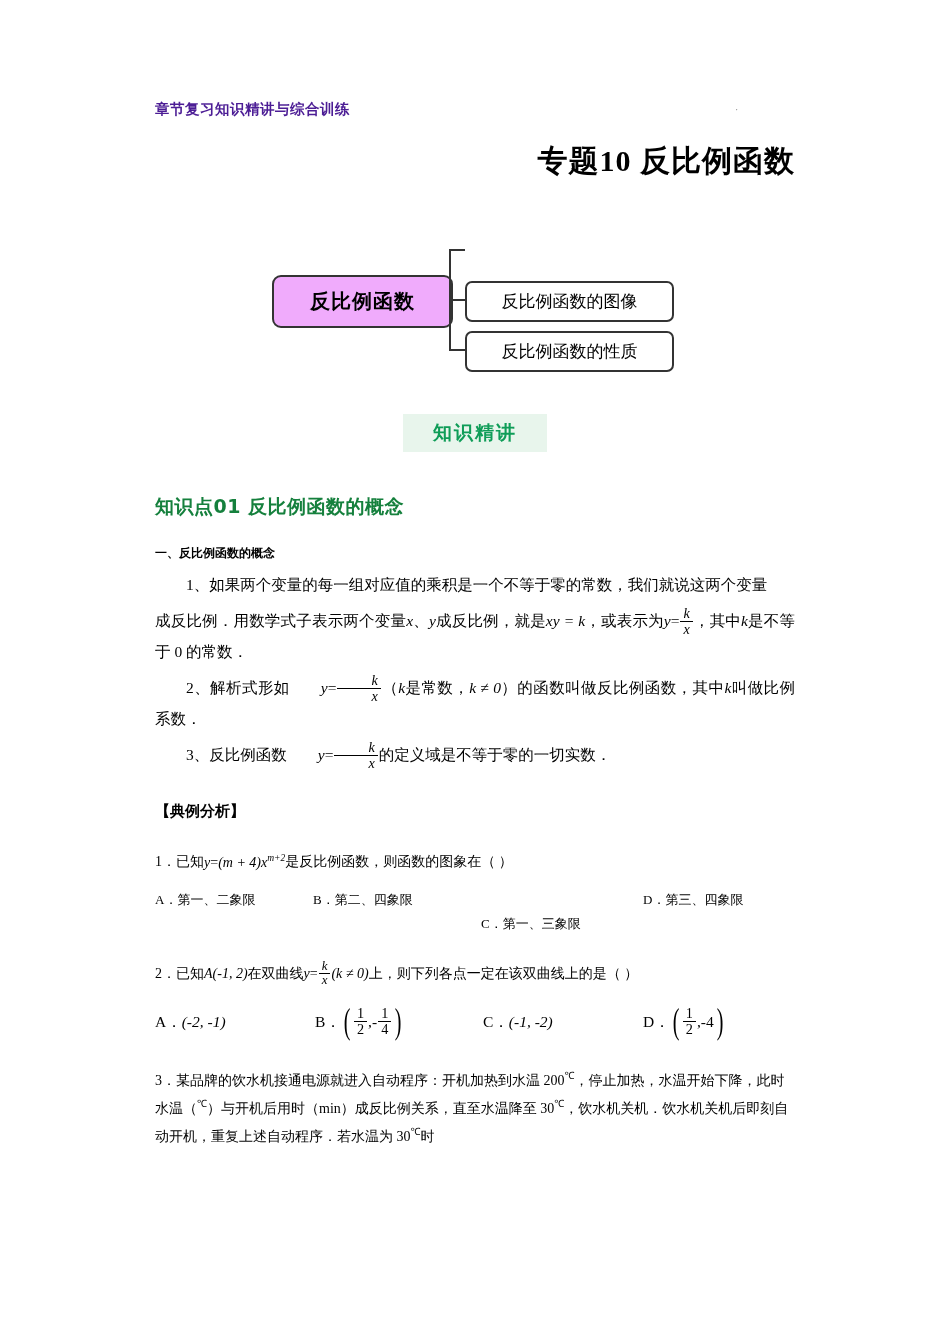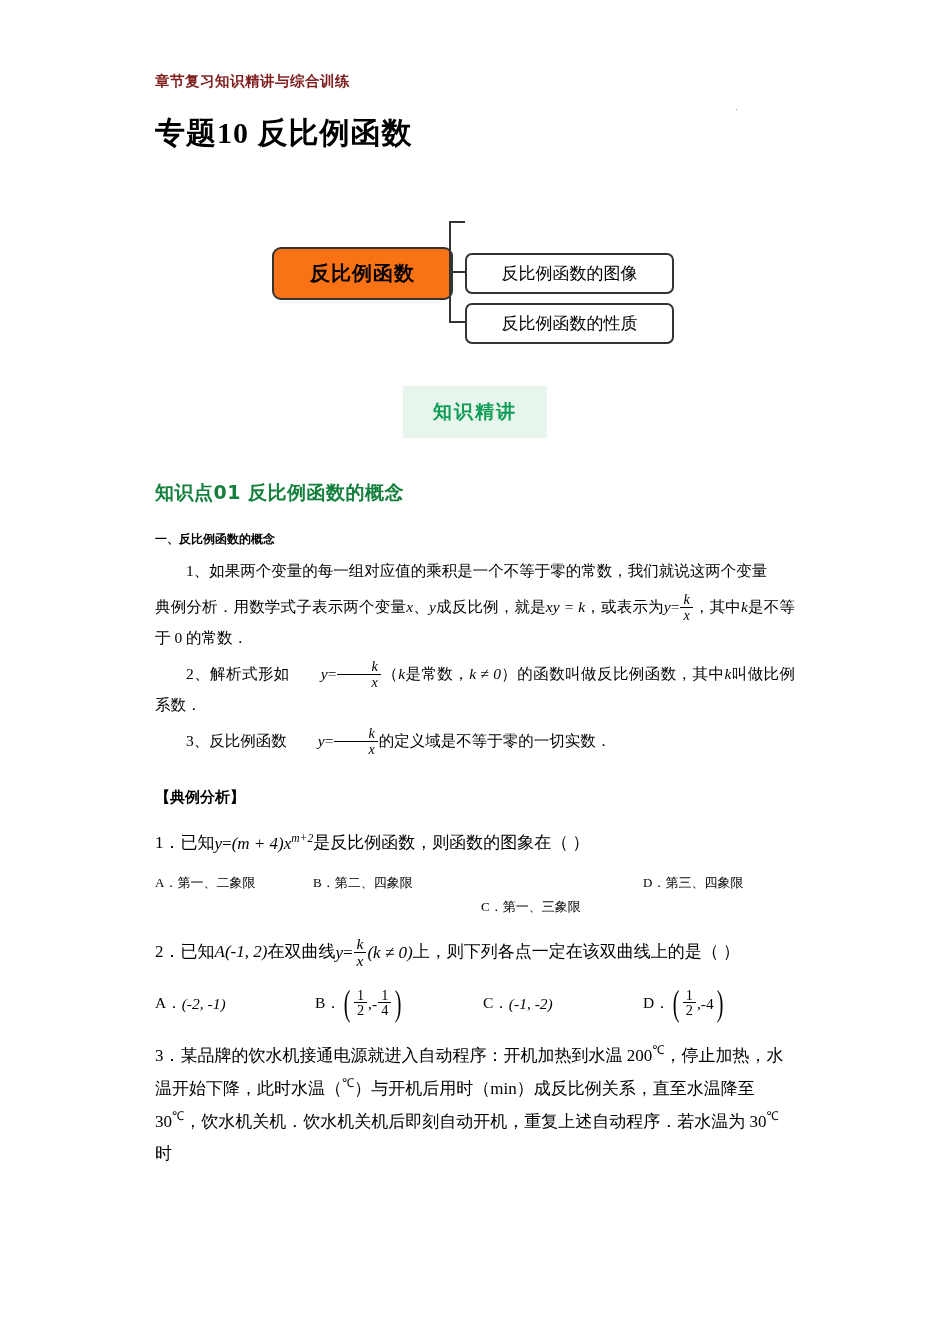--- a/index.html
+++ b/index.html
@@ -30,51 +30,51 @@
   }
   .topmark {
     position: absolute;
     left: 735px;
     top: 104px;
     font-size: 10px;
     color: #888;
     letter-spacing: 1px;
   }
   .kicker {
-    margin-top: 72px;
+    margin-top: 100px;
     font-family: "DejaVu Sans", sans-serif;
     font-weight: bold;
     font-size: 14.5px;
-    color: #7f1d1d;
+    color: #4c1d95;
     letter-spacing: 0.5px;
   }
   .doc-title {
     margin-top: 22px;
-    text-align: left;
+    text-align: right;
     font-family: "Liberation Serif", serif;
     font-weight: bold;
     font-size: 30px;
     letter-spacing: 1px;
   }
 
   
   .mindmap {
     margin-top: 42px;
     position: relative;
     height: 150px;
   }
   .mm-root {
     position: absolute;
     left: 117px;
     top: 51px;
     width: 177px;
     height: 49px;
     border: 2px solid #333;
     border-radius: 9px;
-    background: #f97316;
+    background: #f0abfc;
     display: flex;
     align-items: center;
     justify-content: center;
     font-family: "DejaVu Sans", sans-serif;
     font-weight: bold;
     font-size: 20px;
     letter-spacing: 1px;
   }
   .mm-branch {
     position: absolute;
@@ -125,21 +125,21 @@
     margin-top: 40px;
     display: flex;
     justify-content: center;
   }
   .chip {
     background: #e8f5ec;
     color: #0f9d58;
     font-family: "DejaVu Sans", sans-serif;
     font-size: 19px;
     font-weight: bold;
-    padding: 13px 30px;
+    padding: 6px 30px;
     letter-spacing: 2px;
   }
 
   .kp-title {
     margin-top: 42px;
     font-family: "DejaVu Sans", sans-serif;
     font-weight: bold;
     font-size: 19px;
     color: #15803d;
     letter-spacing: 0.5px;
@@ -161,22 +161,22 @@
   p.indent { text-indent: 2em; }
 
   .bracket-head {
     margin-top: 30px;
     font-family: "DejaVu Sans", sans-serif;
     font-weight: bold;
     font-size: 15px;
   }
 
   .q {
-    margin-top: 20px;
-    font-size: 17px;
+    margin-top: 28px;
+    font-size: 14px;
     line-height: 1.9;
   }
   .opts {
     margin-top: 14px;
     display: flex;
     font-size: 13px;
   }
   .opts .o { }
   .opt-a { width: 158px; }
   .opt-b { width: 168px; }
@@ -253,21 +253,21 @@
 
     <div class="kp-title">知识点01 反比例函数的概念</div>
 
     <div class="sub-head">一、反比例函数的概念</div>
 
     <p class="body indent">
       <span>1、如果两个变量的每一组对应值的乘积是一个不等于零的常数，我们就说这两个变量</span>
     </p>
 
     <p class="body">
-      <span>典例分析．用数学式子表示两个变量</span><span class="m">x</span><span>、</span><span class="m">y</span><span>成反比例，就是</span><span class="m">xy = k</span><span>，或表示为</span><span class="eqline"><span class="m">y</span><span>=</span><span class="frac"><span class="num m">k</span><span class="den m">x</span></span></span><span>，其中</span><span class="m">k</span><span>是不等于 0 的常数．</span>
+      <span>成反比例．用数学式子表示两个变量</span><span class="m">x</span><span>、</span><span class="m">y</span><span>成反比例，就是</span><span class="m">xy = k</span><span>，或表示为</span><span class="eqline"><span class="m">y</span><span>=</span><span class="frac"><span class="num m">k</span><span class="den m">x</span></span></span><span>，其中</span><span class="m">k</span><span>是不等于 0 的常数．</span>
     </p>
 
     <p class="body indent">
       <span>2、解析式形如</span><span class="eqline"><span class="m">y</span><span>=</span><span class="frac"><span class="num m">k</span><span class="den m">x</span></span></span><span>（</span><span class="m">k</span><span>是常数，</span><span class="m">k ≠ 0</span><span>）的函数叫做反比例函数，其中</span><span class="m">k</span><span>叫做比例系数．</span>
     </p>
 
     <p class="body indent">
       <span>3、反比例函数</span><span class="eqline"><span class="m">y</span><span>=</span><span class="frac"><span class="num m">k</span><span class="den m">x</span></span></span><span>的定义域是不等于零的一切实数．</span>
     </p>
 

